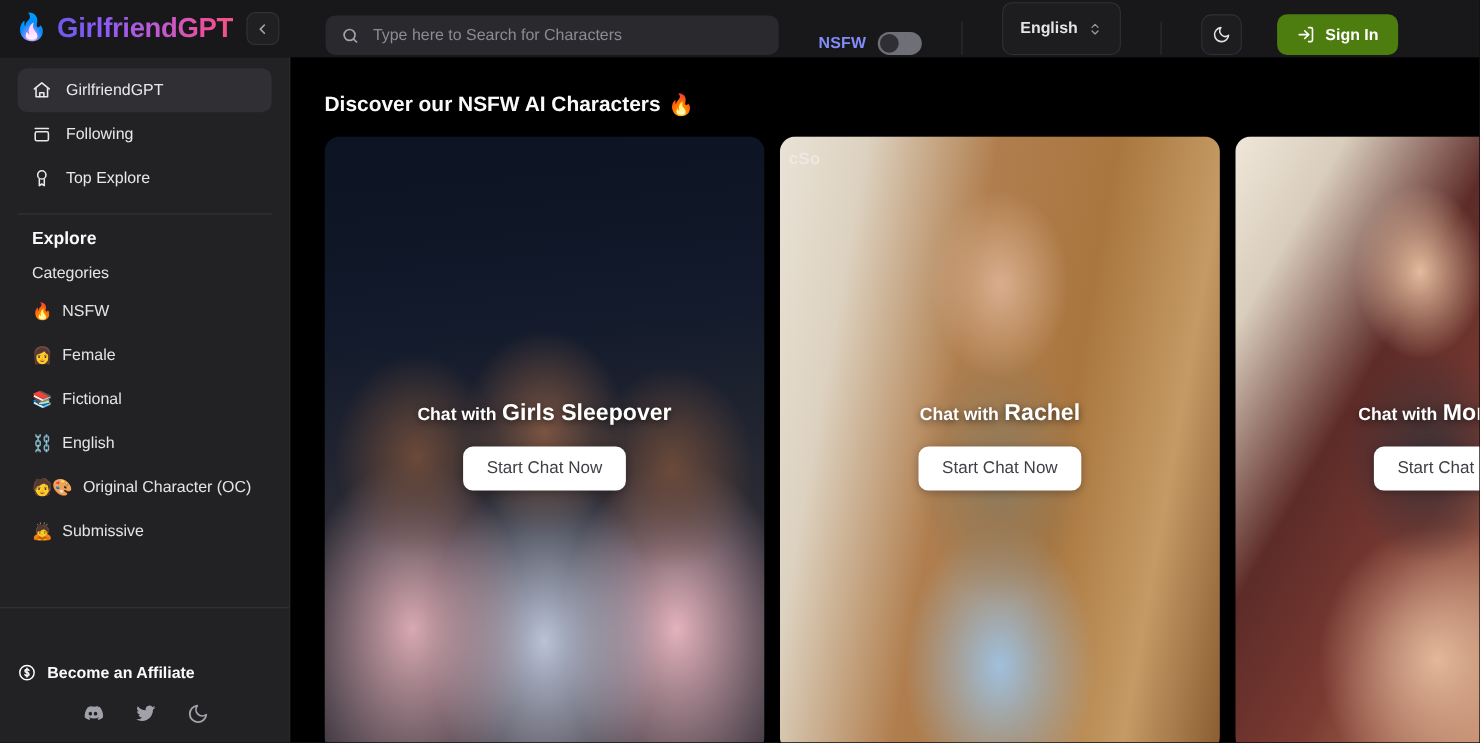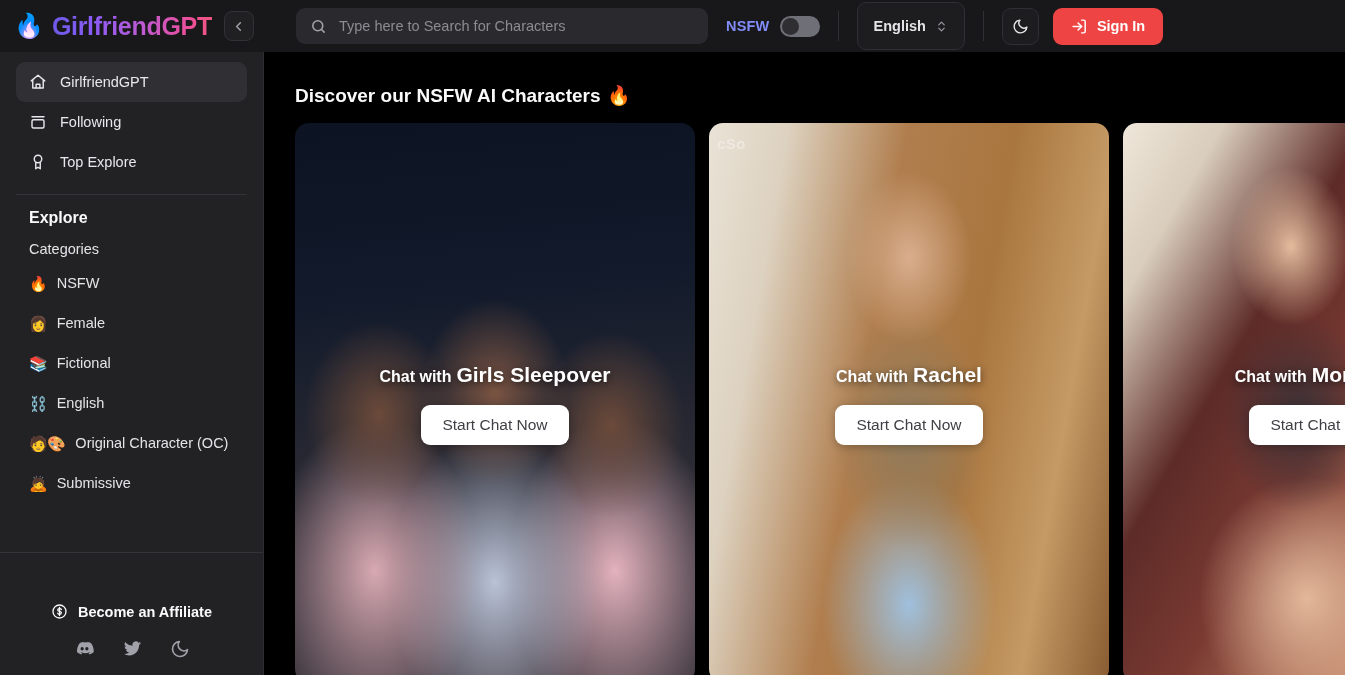--- a/index.html
+++ b/index.html
@@ -35,21 +35,21 @@
     white-space: nowrap;
   }
   .collapse-btn {
     width: 30px; height: 30px; margin-left: 4px;
     border: 1px solid #323236; border-radius: 8px;
     background: #202023;
     display: flex; align-items: center; justify-content: center;
     color: #a1a1aa; cursor: pointer; flex-shrink: 0;
   }
 
-  .topbar-main { flex: 1; display: flex; align-items: center; gap: 14px; padding-left: 32px; }
+  .topbar-main { flex: 1; display: flex; align-items: flex-end; gap: 32px; padding-left: 32px; }
 
   .searchbar {
     width: 412px; height: 36px;
     background: #2a2a2e; border-radius: 9px;
     display: flex; align-items: center; gap: 12px;
     padding: 0 14px; cursor: text;
   }
   .searchbar .sicon { color: #a1a1aa; display: flex; flex-shrink: 0; }
   .search-input {
     flex: 1; background: transparent; border: none; outline: none;
@@ -82,21 +82,21 @@
     font-size: 14.5px; font-weight: bold; font-family: inherit;
     display: flex; align-items: center; gap: 9px; cursor: pointer;
   }
   .icon-btn {
     width: 37px; height: 37px; border: 1px solid #2f2f34; border-radius: 9px;
     background: #1d1d20; color: #e4e4e7;
     display: flex; align-items: center; justify-content: center; cursor: pointer;
   }
   .btn-signin {
     height: 37px; padding: 0 18px; border: none; border-radius: 9px;
-    background: #ef4444; color: #fff;
+    background: #4d7c0f; color: #fff;
     font-size: 14.5px; font-weight: bold; font-family: inherit;
     display: flex; align-items: center; gap: 9px; cursor: pointer;
   }
 
   
   .body-row { flex: 1; display: flex; min-height: 0; }
 
   
   .sidebar {
     width: 264px; min-width: 264px;
@@ -129,21 +129,21 @@
     color: #e4e4e7; font-size: 14.5px; cursor: pointer;
   }
   .cat-emoji { font-size: 15px; line-height: 1; flex-shrink: 0; }
 
   .sidebar-footer {
     border-top: 1px solid #343438;
     padding: 14px 16px 16px 16px;
     background: #222225;
   }
   .affiliate {
-    display: flex; align-items: center; justify-content: center; gap: 10px;
+    display: flex; align-items: center; justify-content: flex-start; gap: 10px;
     color: #fafafa; font-size: 14.5px; font-weight: bold; cursor: pointer;
     padding: 4px 0 2px 0;
     margin-top: 32px;
   }
   .social-row { display: flex; align-items: center; justify-content: center; gap: 27px; margin-top: 16px; }
   .social-icon { color: #a1a1aa; display: flex; cursor: pointer; }
 
   
   .main { flex: 1; background: #000000; overflow: hidden; padding: 0 0 0 31px; position: relative; }
   .page-heading {

